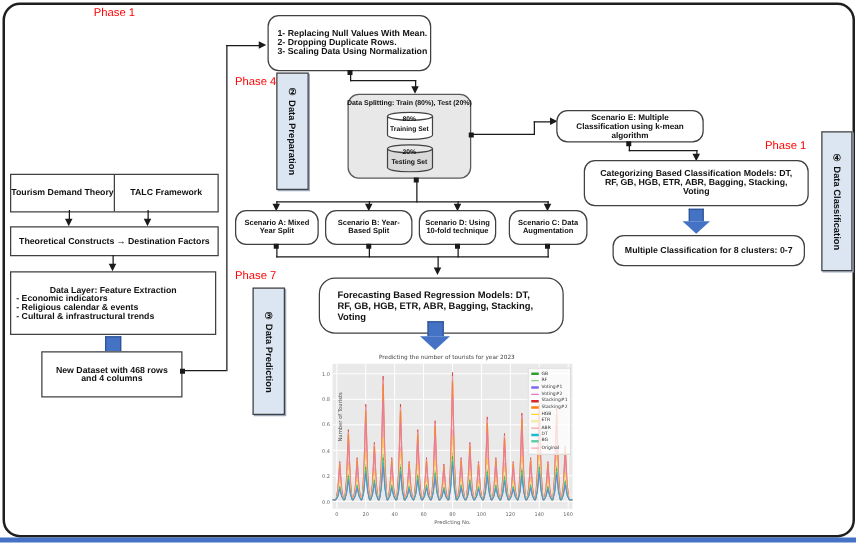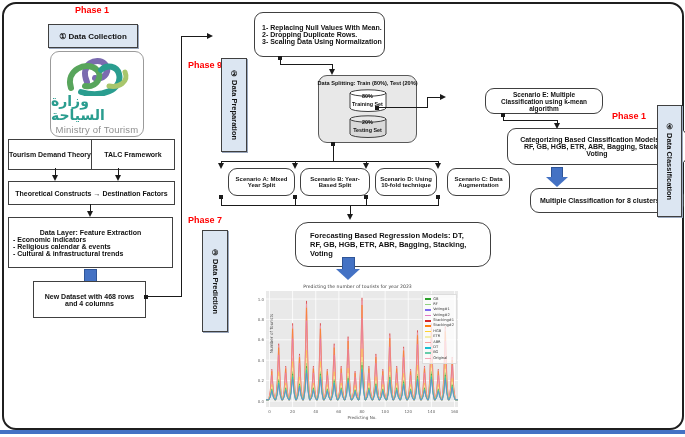--- a/index.html
+++ b/index.html
@@ -1,23 +1,23 @@
 <!DOCTYPE html>
 <html><head>
 <meta charset="utf-8">
 <style>
   html,body{margin:0;padding:0;background:#fff;}
   #canvas{position:relative;width:685px;height:437px;font-family:"Liberation Sans",sans-serif;background:#fff;overflow:hidden;}
   .frame{position:absolute;left:2px;top:2px;width:678px;height:424px;border:2px solid #1f1f1f;border-radius:14px;background:#fff;}
   .bluestrip{position:absolute;left:0;top:430px;width:685px;height:4px;background:#4472c4;}
-  .phase{position:absolute;color:#ff0000;font-weight:bold;font-size:9px;white-space:nowrap;}
+  .phase{position:absolute;color:#ff0000;font-weight:normal;font-size:9px;white-space:nowrap;}
   .stepbox{position:absolute;background:#dce6f2;border:1.6px solid #404040;box-shadow:1px 1px 0 #9aa7bd;display:flex;align-items:center;justify-content:center;font-weight:bold;font-size:7.5px;color:#111;}
   .stepbox.vert span{writing-mode:vertical-rl;white-space:nowrap;}
   .box{position:absolute;border:1.2px solid #404040;background:#fff;color:#111;font-weight:bold;display:flex;align-items:center;justify-content:center;text-align:center;}
-  .rbox{border-radius:9px;margin-left:40px;}
+  .rbox{border-radius:9px;}
   .hline{position:absolute;background:#1a1a1a;height:1.2px;}
   .vline{position:absolute;background:#1a1a1a;width:1.2px;}
   .dot{position:absolute;width:4px;height:4px;background:#1a1a1a;}
   .arr-r{position:absolute;width:0;height:0;border-top:3.5px solid transparent;border-bottom:3.5px solid transparent;border-left:6px solid #1a1a1a;}
   .arr-d{position:absolute;width:0;height:0;border-left:3.5px solid transparent;border-right:3.5px solid transparent;border-top:6px solid #1a1a1a;}
   .barrow{position:absolute;display:flex;flex-direction:column;align-items:center;}
   .barrow .shaft{background:#4472c4;border:1px solid #2f5597;border-bottom:none;}
   .barrow .head{width:0;height:0;}
   .logo{position:absolute;left:50px;top:51px;width:92px;height:84px;border:1.4px solid #9b9b9b;border-radius:9px;background:#fff;display:flex;flex-direction:column;align-items:center;justify-content:flex-start;}
   .logo .ar{font-family:"DejaVu Sans",sans-serif;font-size:14px;font-weight:bold;color:#2a9d8f;line-height:1;margin-top:-2px;}
@@ -41,36 +41,25 @@
   .nowrapline{white-space:nowrap;}
 </style>
 </head>
 <body>
 
 <div id="canvas">
   <div class="frame"></div>
   <div class="bluestrip"></div>
 
   <div class="phase" style="left:75px;top:5px;">Phase 1</div>
-  <div class="phase" style="left:188px;top:60px;">Phase 9</div>
+  <div class="phase" style="left:188px;top:60px;">Phase 4</div>
   <div class="phase" style="left:188px;top:215px;">Phase 7</div>
   <div class="phase" style="left:612px;top:111px;">Phase 1</div>
 
-  <div class="stepbox" style="left:48px;top:24px;width:88px;height:22px;font-size:8px;">① Data Collection</div>
-
-  <div class="logo">
-    <svg width="80" height="44" viewBox="0 0 80 44">
-      <path d="M30,30 C22,12 40,4 48,12 C54,18 48,28 38,26" fill="none" stroke="#7b6bb0" stroke-width="6" stroke-linecap="round"></path>
-      <path d="M14,36 C8,18 30,8 40,18 C46,24 40,36 28,34" fill="none" stroke="#58a55c" stroke-width="6" stroke-linecap="round"></path>
-      <path d="M24,40 C44,46 66,38 62,22 C60,14 50,12 44,18" fill="none" stroke="#2a9d8f" stroke-width="6" stroke-linecap="round"></path>
-      <path d="M52,34 C62,36 72,30 68,20" fill="none" stroke="#a8c66c" stroke-width="5" stroke-linecap="round"></path>
-    </svg>
-    <div class="ar">وزارة السياحة</div>
-    <div class="en">Ministry of Tourism</div>
-  </div>
+
 
   <div class="cell-row">
     <div class="cell">Tourism Demand Theory</div>
     <div class="cell">TALC Framework</div>
   </div>
 
   <div class="vline" style="left:55px;top:168px;height:8px;"></div>
   <div class="arr-d" style="left:52px;top:175px;"></div>
   <div class="vline" style="left:118px;top:168px;height:8px;"></div>
   <div class="arr-d" style="left:115px;top:175px;"></div>

